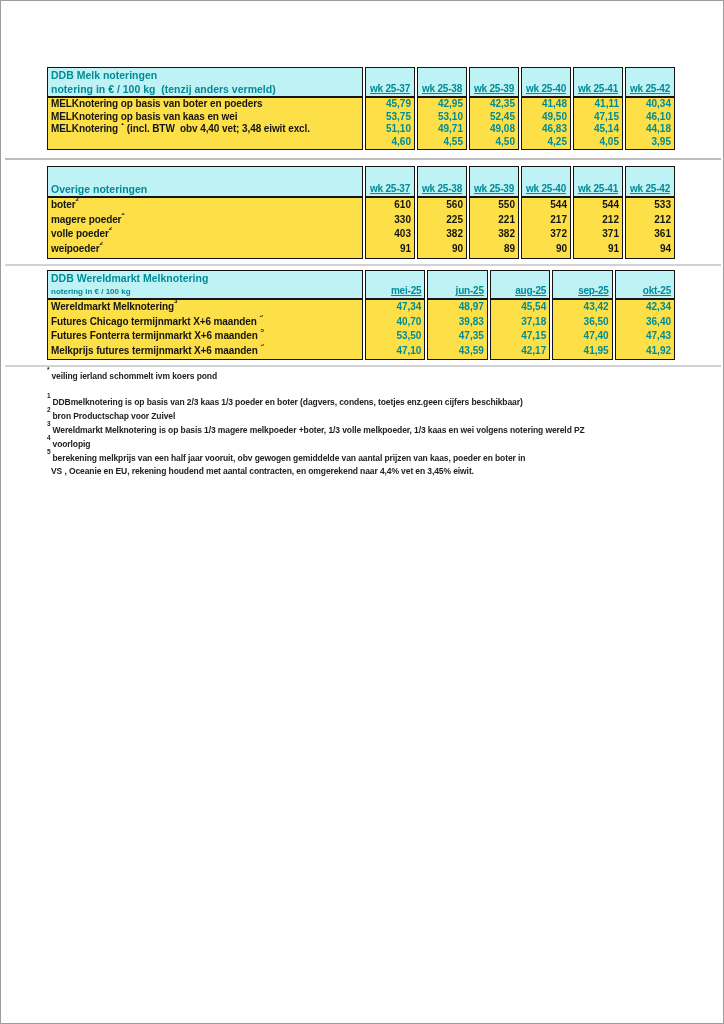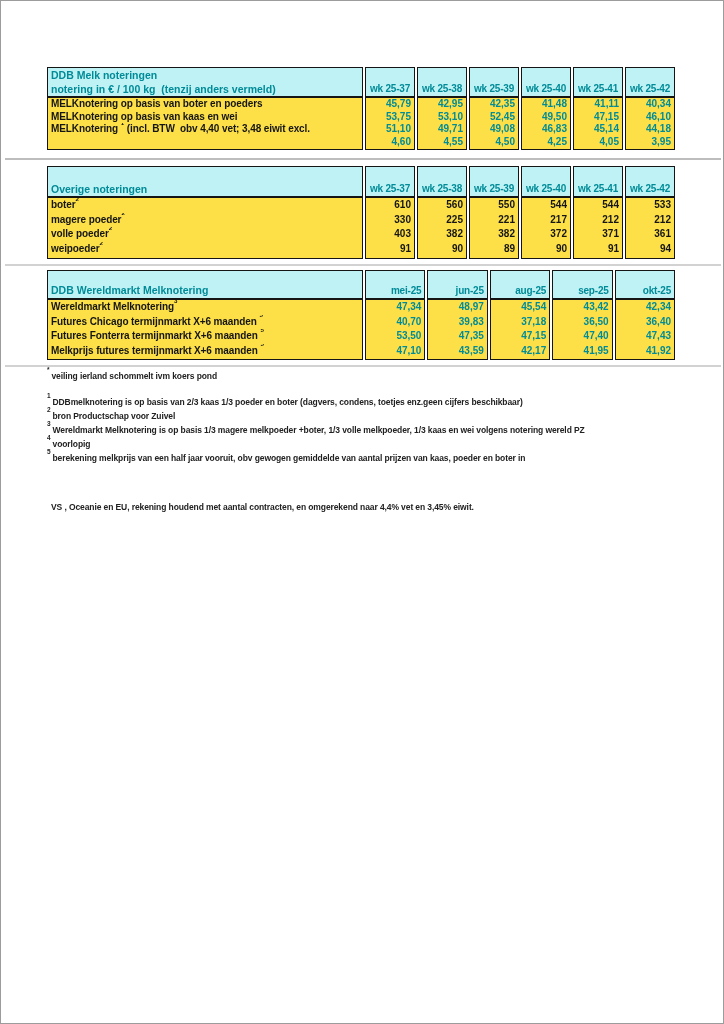--- a/index.html
+++ b/index.html
@@ -30,21 +30,21 @@
   .t1 .col-head { height:30px; }
   .t2 .col-head { height:31px; }
   .t3 .col-head { height:29px; }
 
   .label-head { padding-left:3px; }
   .tbl-title    { font-size:10.5px; line-height:14px; white-space:pre; }
   .tbl-subtitle { font-size:10.5px; line-height:14px; white-space:pre; }
   .t3 .tbl-title    { line-height:15px; }
   .t3 .tbl-subtitle { font-size:8px; line-height:12px; }
 
-  .val-head { font-size:10px; line-height:15px; letter-spacing:-0.2px; text-align:center; }
+  .val-head { font-size:10px; line-height:15px; letter-spacing:-0.2px; text-align:center;text-decoration:underline; }
   .t3 .val-head { text-align:right; padding-right:3px; }
 
   .row { overflow:hidden; flex:none; }
   .t1 .row { height:12.5px; line-height:12.5px; }
   .t2 .row { height:14.6px; line-height:14.6px; }
   .t3 .row { height:14.5px; line-height:14.5px; }
 
   .row-label {
     padding-left:3px; font-size:10px; font-weight:bold; color:var(--ink);
     white-space:pre; letter-spacing:-0.1px;
@@ -60,21 +60,21 @@
   .sep1 { top:157px; }
   .sep2 { top:263px; background:#d2d2d2; }
   .sep3 { top:364px; background:#d2d2d2; }
 
   
   .fn {
     position:absolute; left:46px; font-size:8.5px; font-weight:bold;
     color:#222; white-space:pre; letter-spacing:-0.1px;
   }
   .fn sup { font-size:6.5px; margin-right:2px; }
-  .fn-cont { left:50px;margin-top:36px; }
+  .fn-cont { left:50px; }
 </style>
 </head>
 <body>
 
 <div class="page">
   <div id="tables-area">
       <div class="table t1 val-teal">
         <div class="col label-col">
           <div class="col-head label-head">
             <div class="tbl-title">DDB Melk noteringen</div>
@@ -184,20 +184,21 @@
           <div class="row cell">212</div>
           <div class="row cell">361</div>
           <div class="row cell">94</div>
           <div class="row cell">31,00</div>
         </div>
       </div>
       <div class="table t3 val-teal">
         <div class="col label-col">
           <div class="col-head label-head">
             <div class="tbl-title">DDB Wereldmarkt Melknotering</div>
+            <div class="tbl-subtitle">notering in € / 100 kg</div>
           </div>
           <div class="row row-label"><span>Wereldmarkt Melknotering</span><sup>3</sup></div>
           <div class="row row-label"><span>Futures Chicago termijnmarkt X+6 maanden </span><sup>5</sup></div>
           <div class="row row-label"><span>Futures Fonterra termijnmarkt X+6 maanden </span><sup>5</sup></div>
           <div class="row row-label"><span>Melkprijs futures termijnmarkt X+6 maanden </span><sup>5</sup></div>
         </div>
         <div class="col val-col">
           <div class="col-head val-head">mei-25</div>
           <div class="row cell">47,34</div>
           <div class="row cell">40,70</div>

